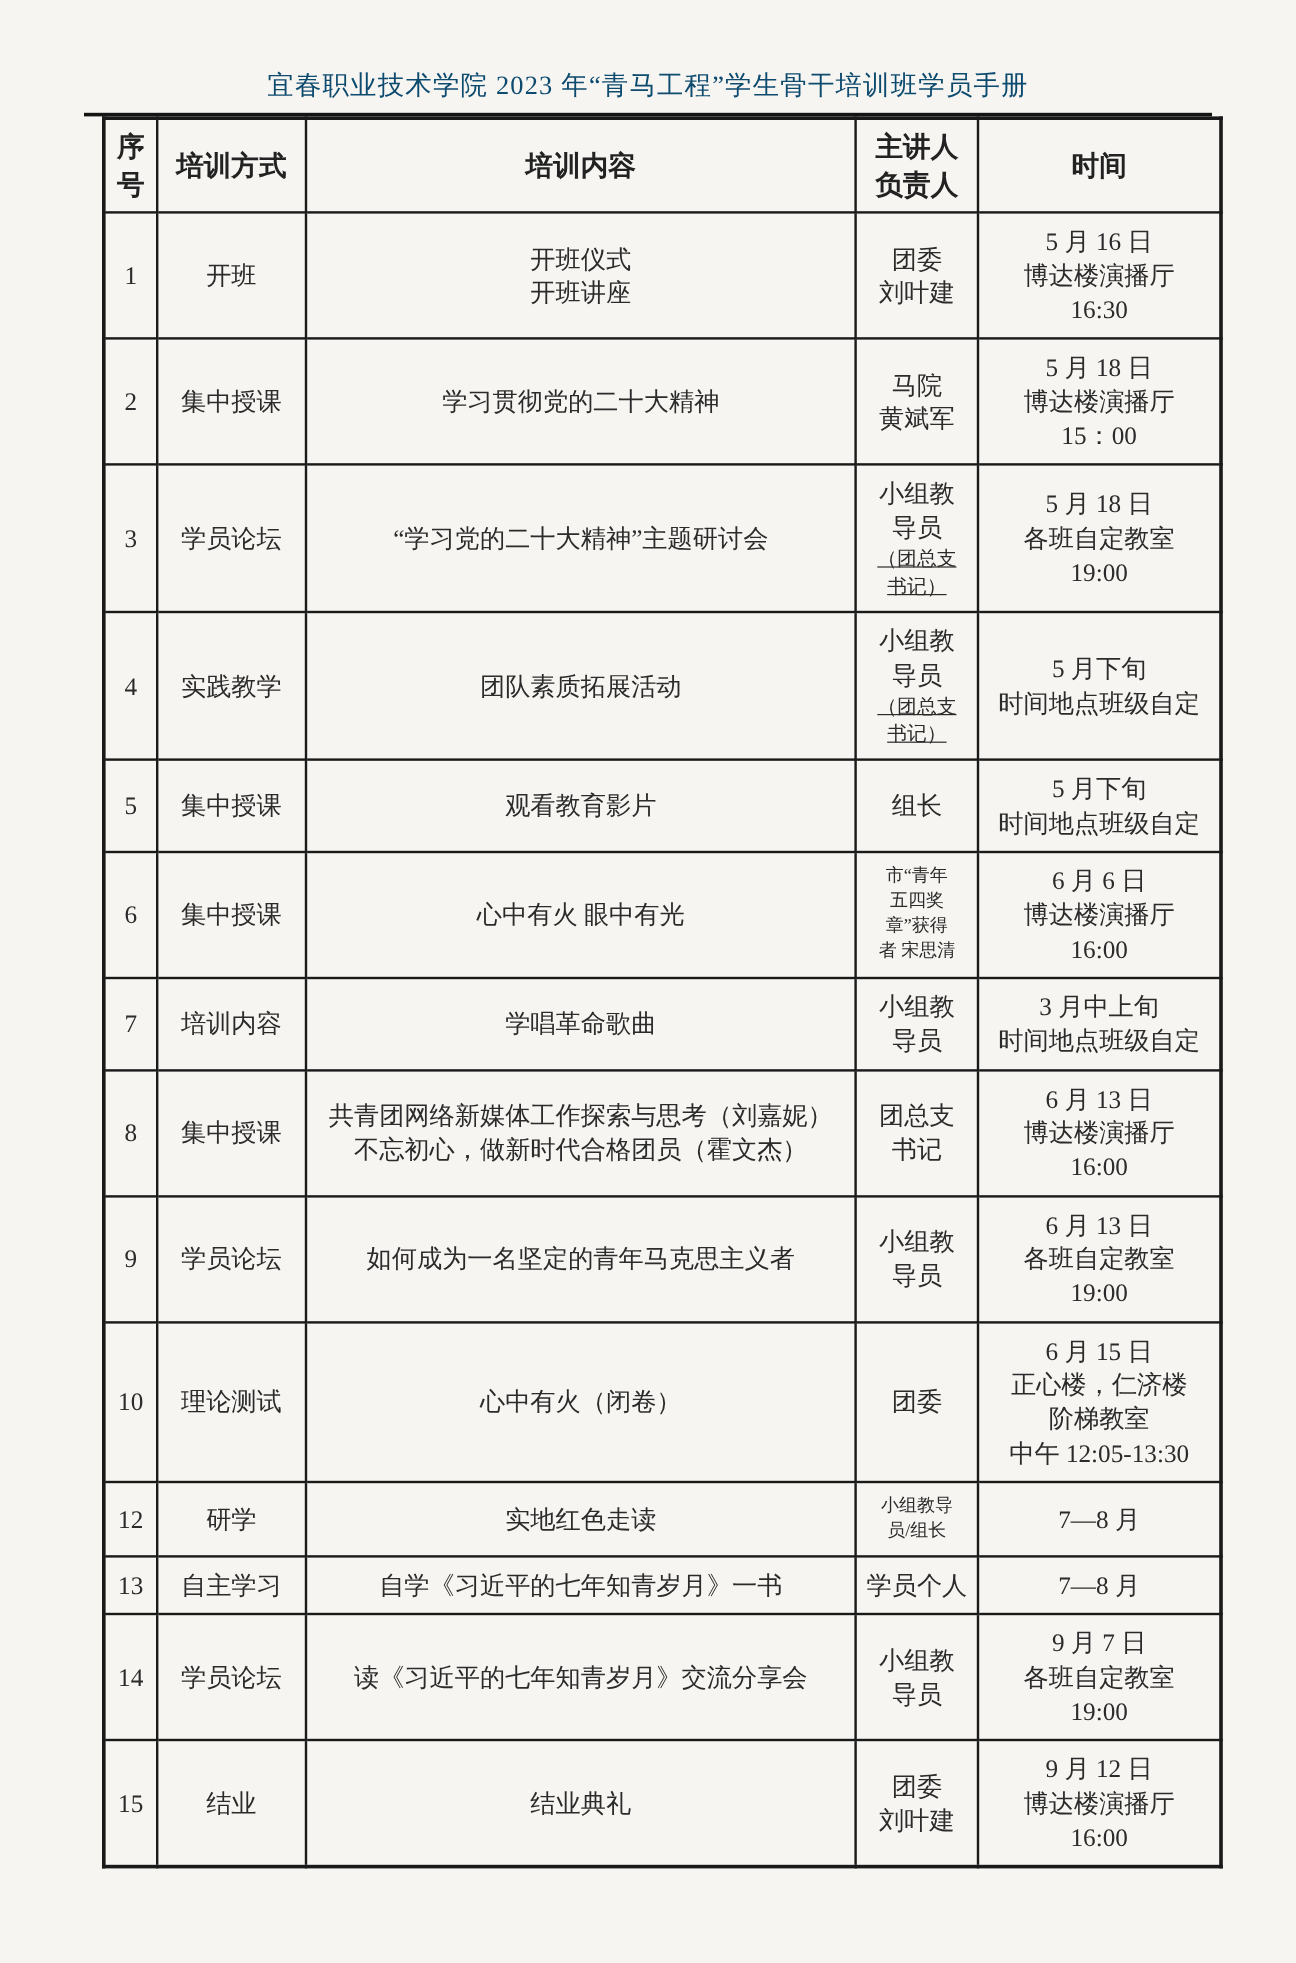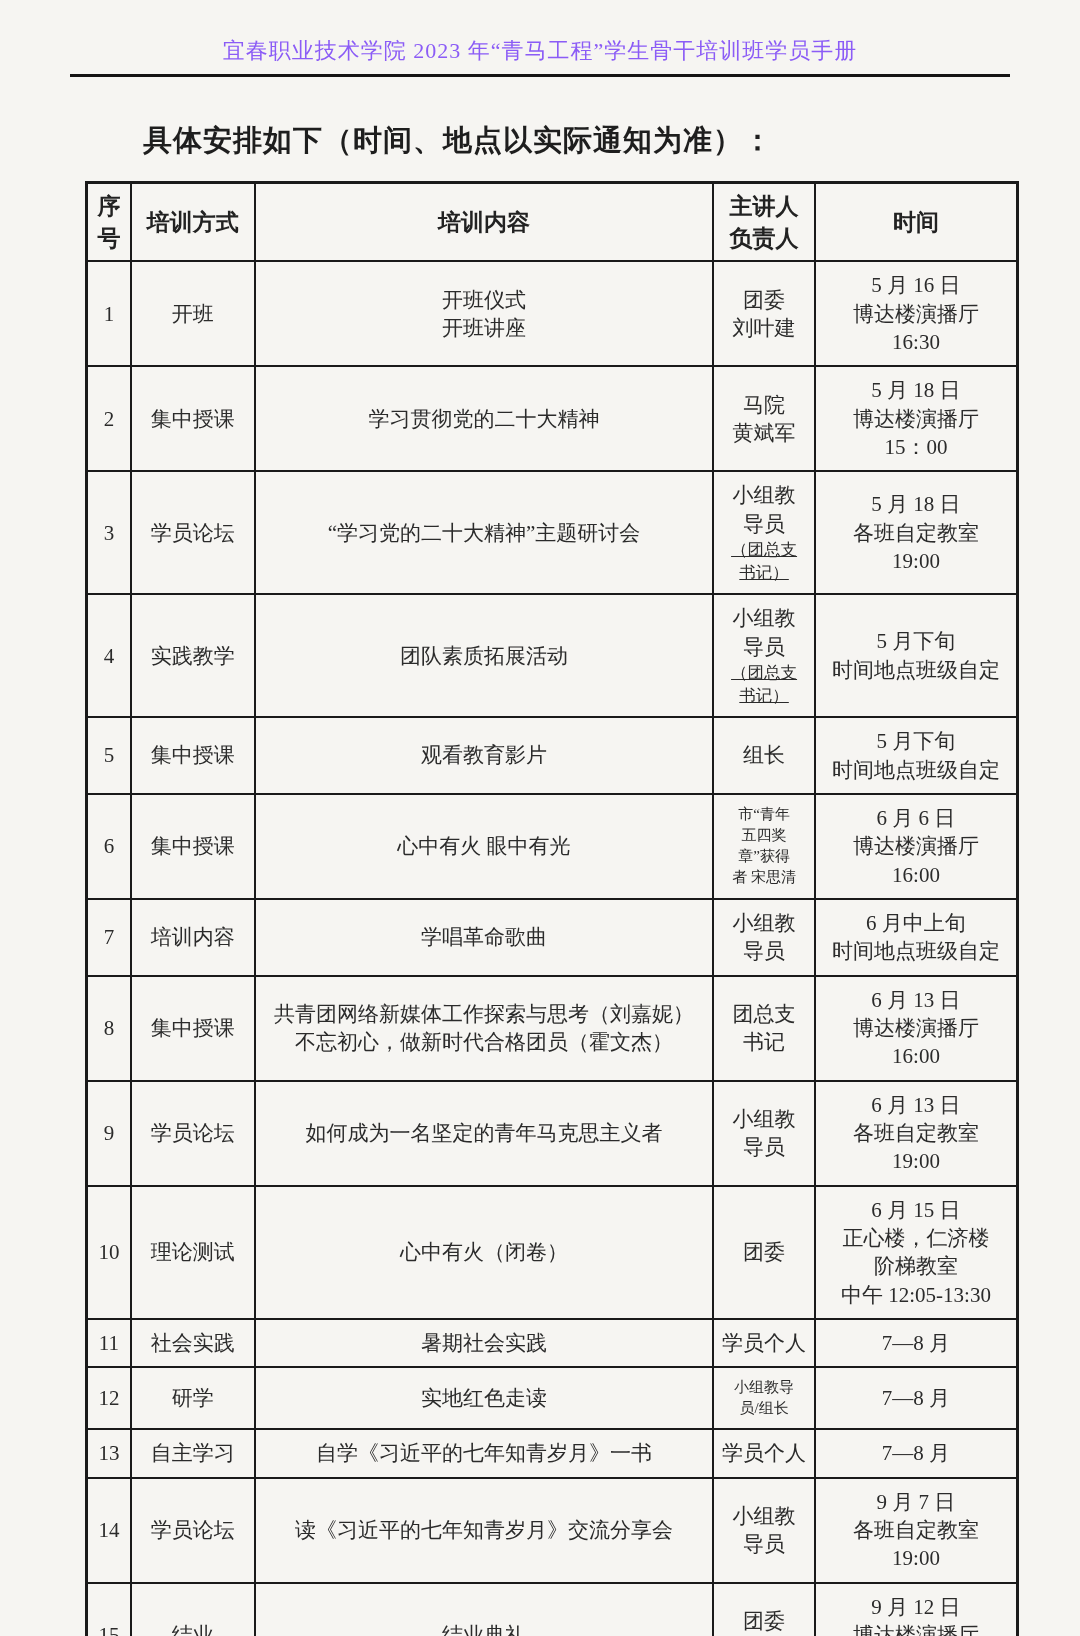--- a/index.html
+++ b/index.html
@@ -11,25 +11,25 @@
   .page{
     position:relative;
     width:1080px;
     height:1636px;
     margin:0 auto;
     background:#f6f5f2;
     overflow:hidden;
     box-sizing:border-box;
   }
   .page-header{
-    padding-top:36px;
+    padding-top:56px;
     text-align:center;
     font-size:22px;
     letter-spacing:1px;
-    color:#8b5cf6;
+    color:#0c4a6e;
     white-space:pre-line;
   }
   .header-rule{
     width:940px;
     height:3px;
     background:#141414;
     margin:8px auto 0 auto;
   }
   .doc-title{
     margin:44px 0 20px 143px;
@@ -84,21 +84,20 @@
 </style>
 </head>
 <body>
 
 <div class="page">
 
   <div class="page-header">宜春职业技术学院 2023 年“青马工程”学生骨干培训班学员手册</div>
 
   <div class="header-rule"></div>
 
-  <div class="doc-title">具体安排如下（时间、地点以实际通知为准）：</div>
 
   <table class="schedule">
     <colgroup>
       <col class="col-seq">
       <col class="col-method">
       <col class="col-content">
       <col class="col-speaker">
       <col class="col-time">
     </colgroup>
     <thead>
@@ -174,21 +173,21 @@
           <td>6 月 6 日
 博达楼演播厅
 16:00</td>
         </tr>
         <tr>
           <td>7</td>
           <td>培训内容</td>
           <td>学唱革命歌曲</td>
           <td><span class="speaker-main">小组教
 导员</span></td>
-          <td>6 月中上旬
+          <td>3 月中上旬
 时间地点班级自定</td>
         </tr>
         <tr>
           <td>8</td>
           <td>集中授课</td>
           <td>共青团网络新媒体工作探索与思考（刘嘉妮）
 不忘初心，做新时代合格团员（霍文杰）</td>
           <td><span class="speaker-main">团总支
 书记</span></td>
           <td>6 月 13 日
@@ -209,27 +208,20 @@
           <td>10</td>
           <td>理论测试</td>
           <td>心中有火（闭卷）</td>
           <td><span class="speaker-main">团委</span></td>
           <td>6 月 15 日
 正心楼，仁济楼
 阶梯教室
 中午 12:05-13:30</td>
         </tr>
         <tr>
-          <td>11</td>
-          <td>社会实践</td>
-          <td>暑期社会实践</td>
-          <td><span class="speaker-main">学员个人</span></td>
-          <td>7—8 月</td>
-        </tr>
-        <tr>
           <td>12</td>
           <td>研学</td>
           <td>实地红色走读</td>
           <td><span class="speaker-main speaker-small">小组教导
 员/组长</span></td>
           <td>7—8 月</td>
         </tr>
         <tr>
           <td>13</td>
           <td>自主学习</td>

